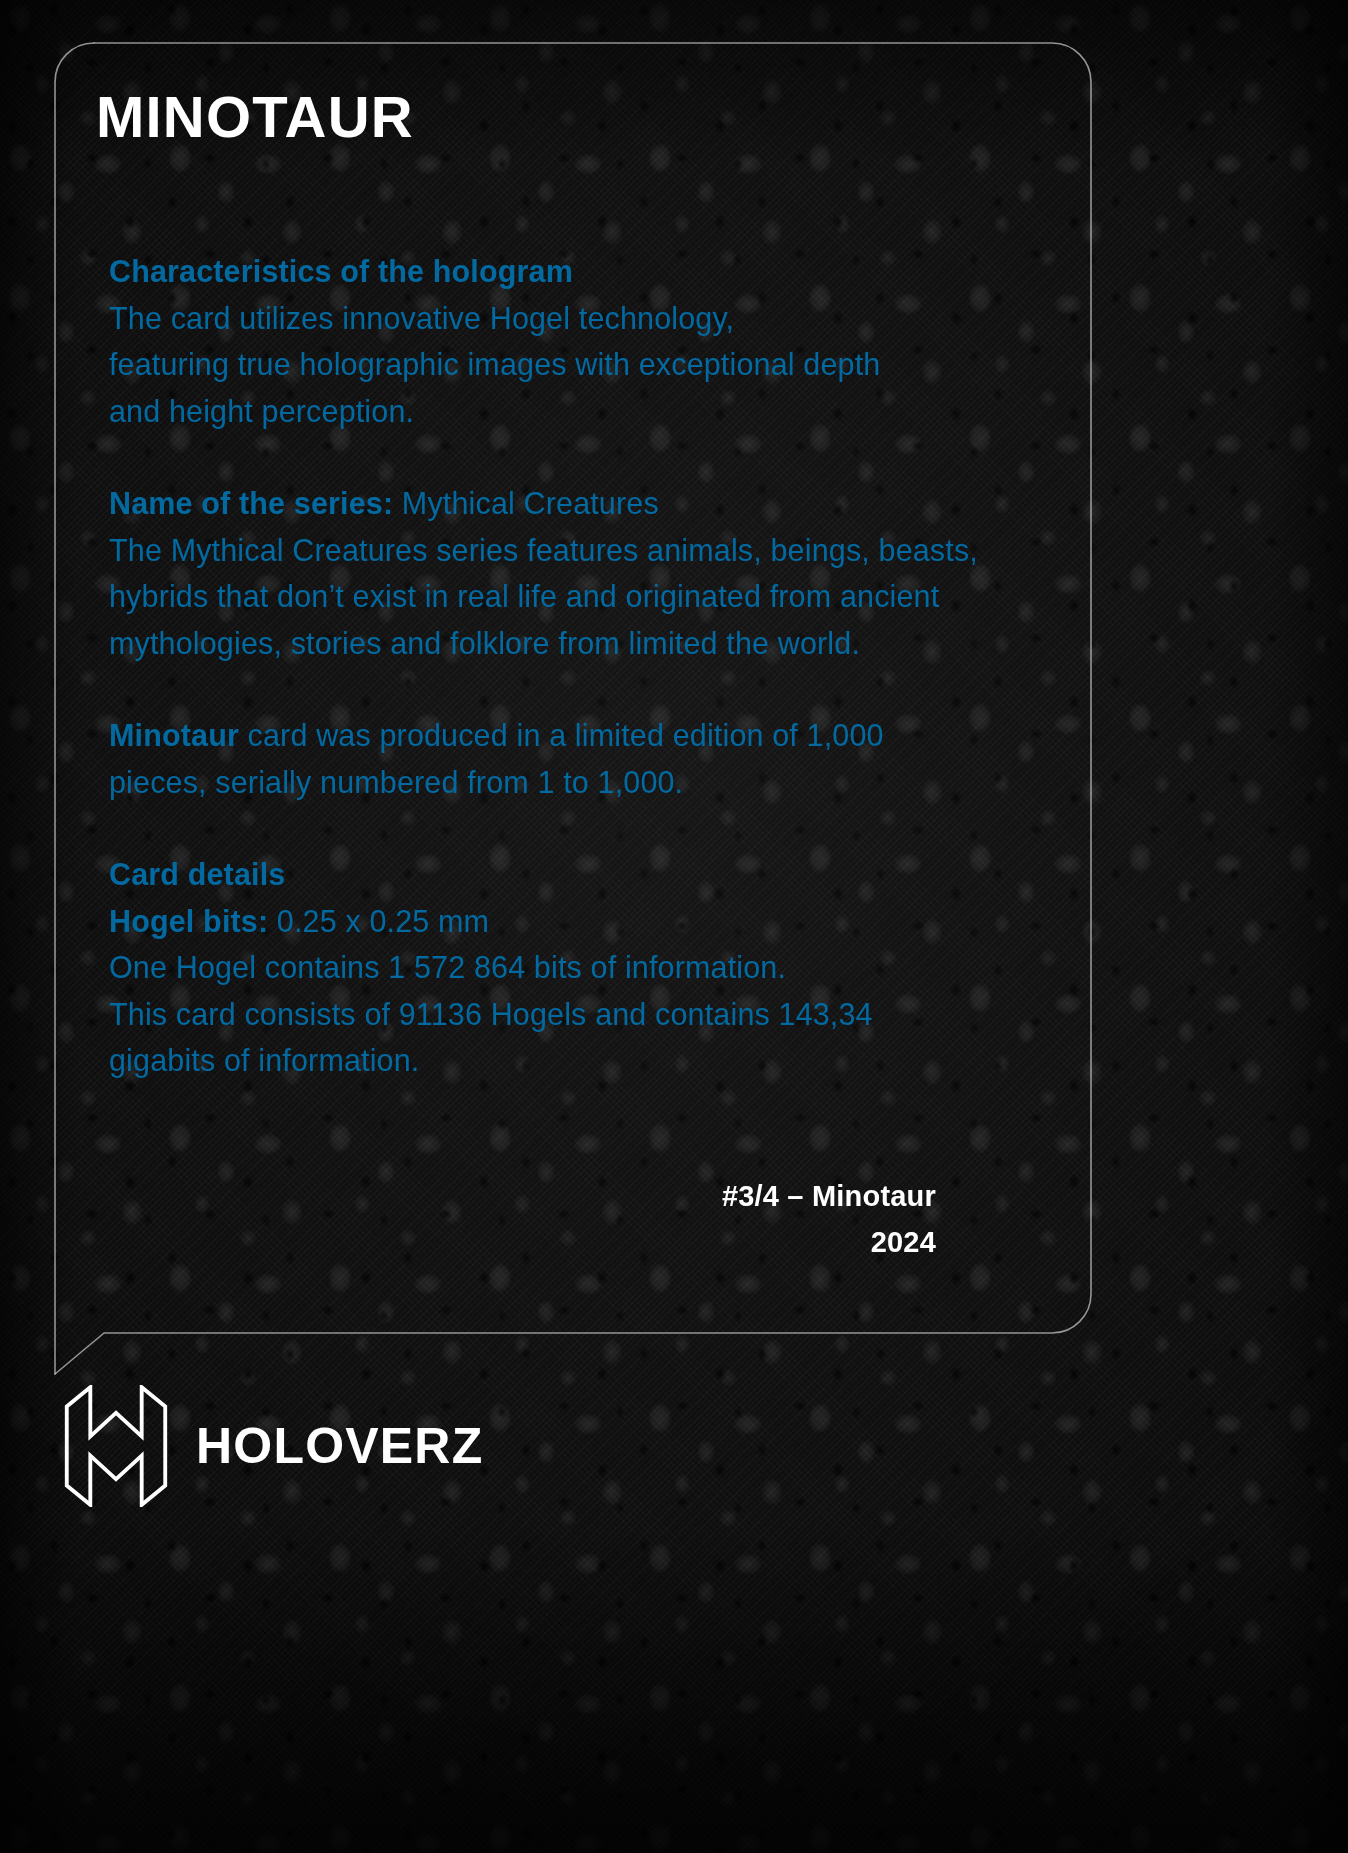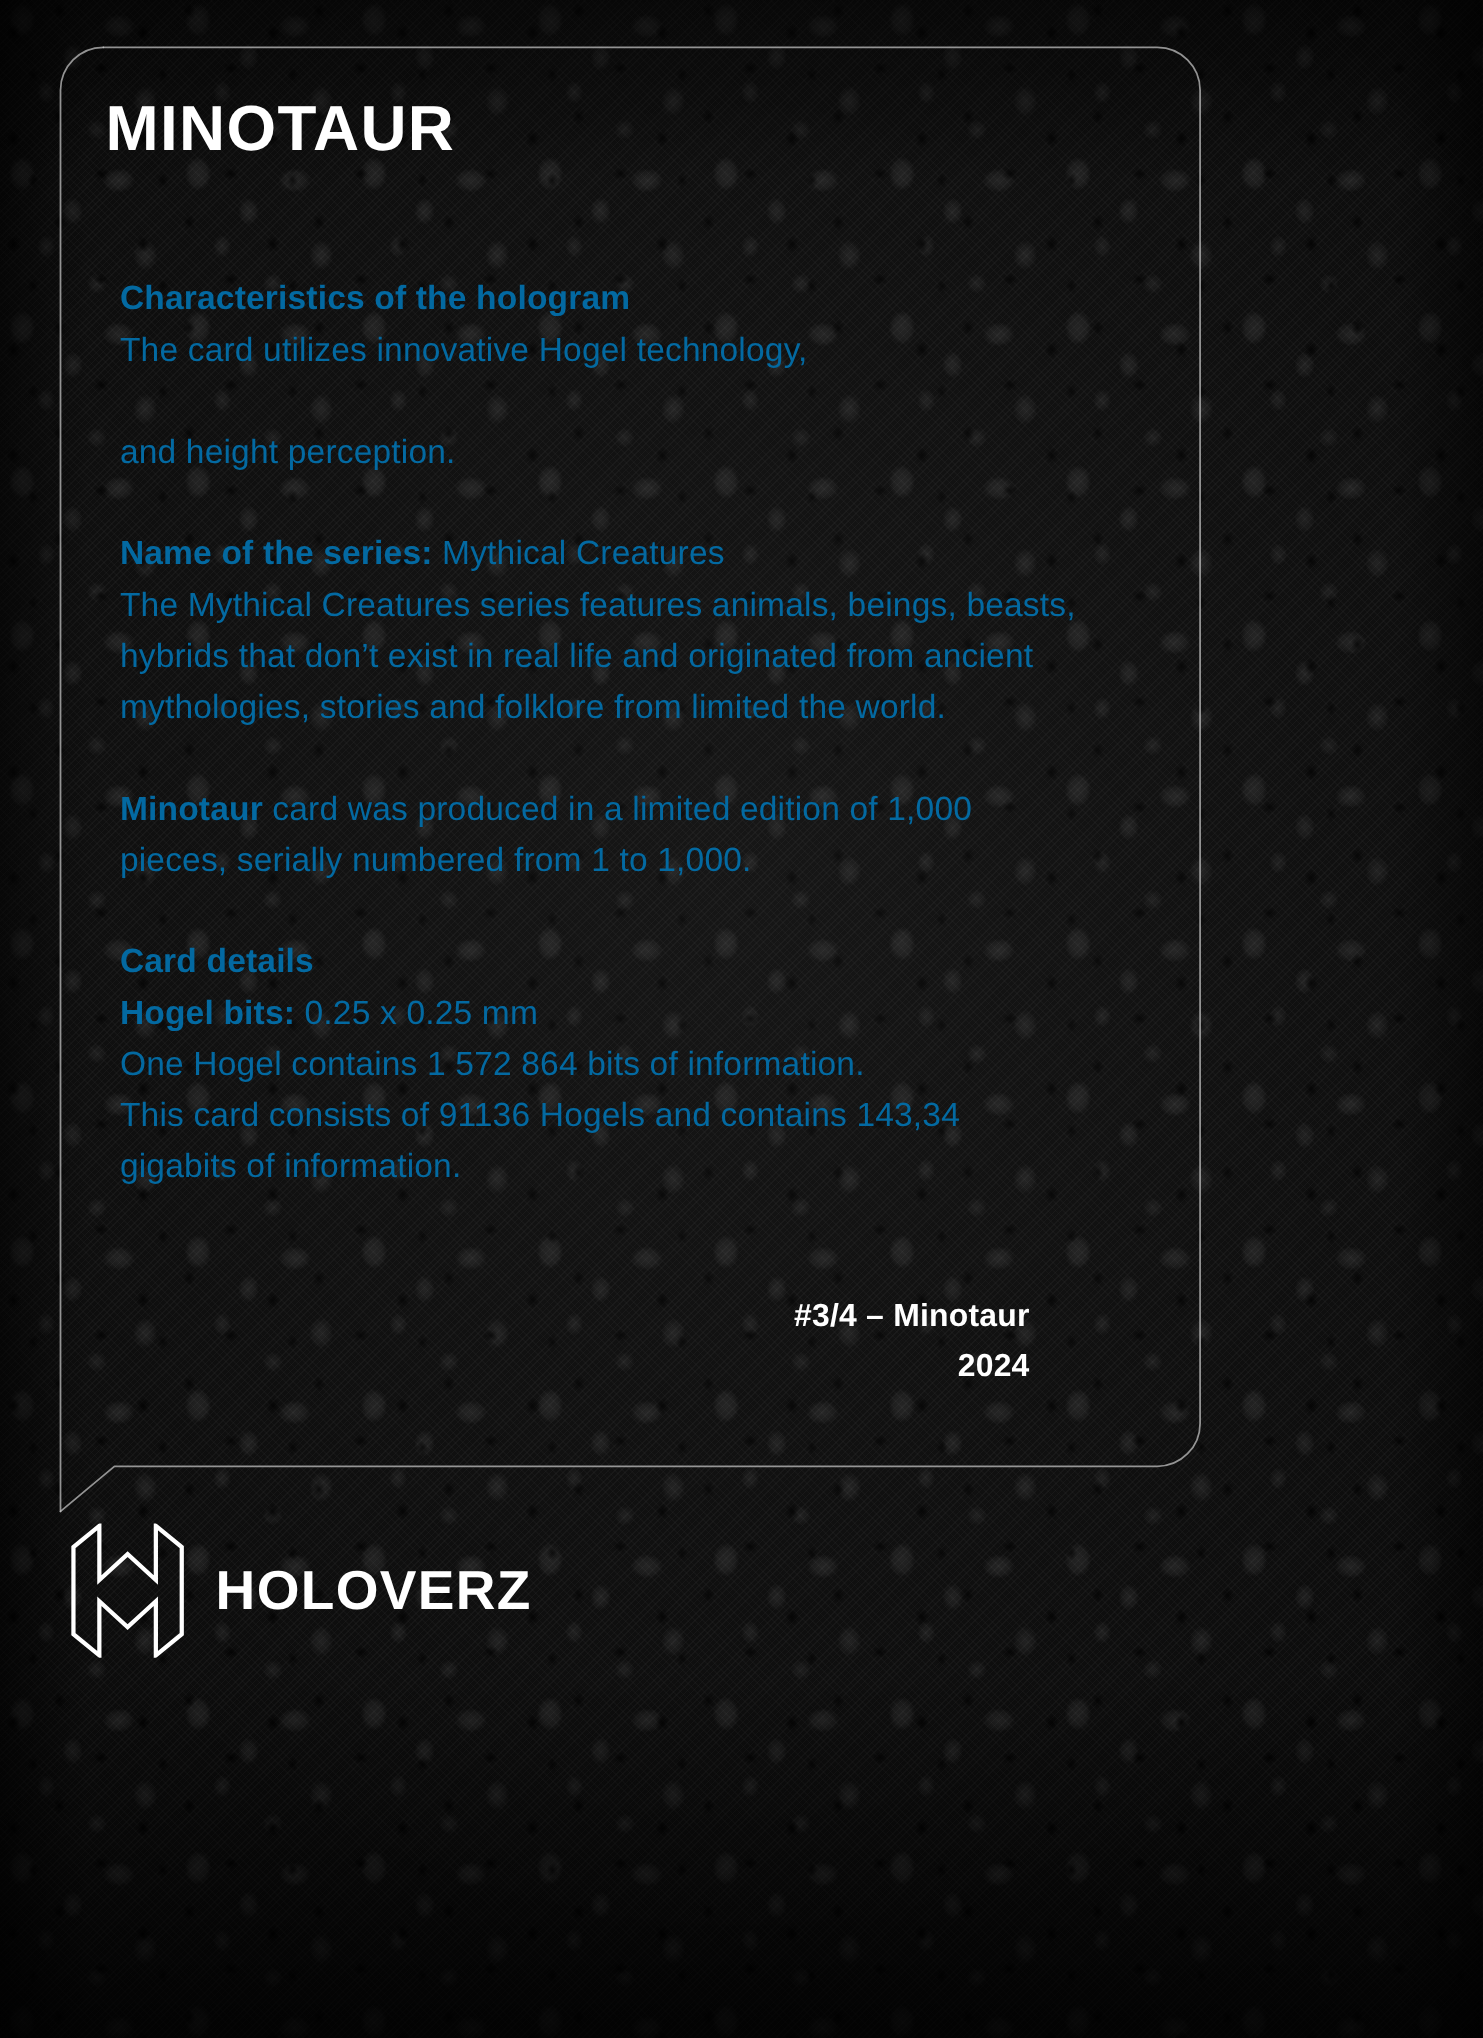--- a/index.html
+++ b/index.html
@@ -172,21 +172,21 @@
 
 <div id="card-content">
 
   <h1 id="card-title">MINOTAUR</h1>
 
   <div id="body-copy">
 
     <div class="copy-block">
       <span class="heading">Characteristics of the hologram</span>
       <span class="copy-line">The card utilizes innovative Hogel technology,</span><br>
-      <br>
+      <span class="copy-line">featuring true holographic images with exceptional depth</span><br>
       <span class="copy-line">and height perception.</span>
     </div>
 
     <div class="copy-block">
       <span class="bold">Name of the series:</span><span> Mythical Creatures</span><br>
       <span class="copy-line">The Mythical Creatures series features animals, beings, beasts,</span><br>
       <span class="copy-line">hybrids that don’t exist in real life and originated from ancient</span><br>
       <span class="copy-line">mythologies, stories and folklore from limited the world.</span>
     </div>
 

